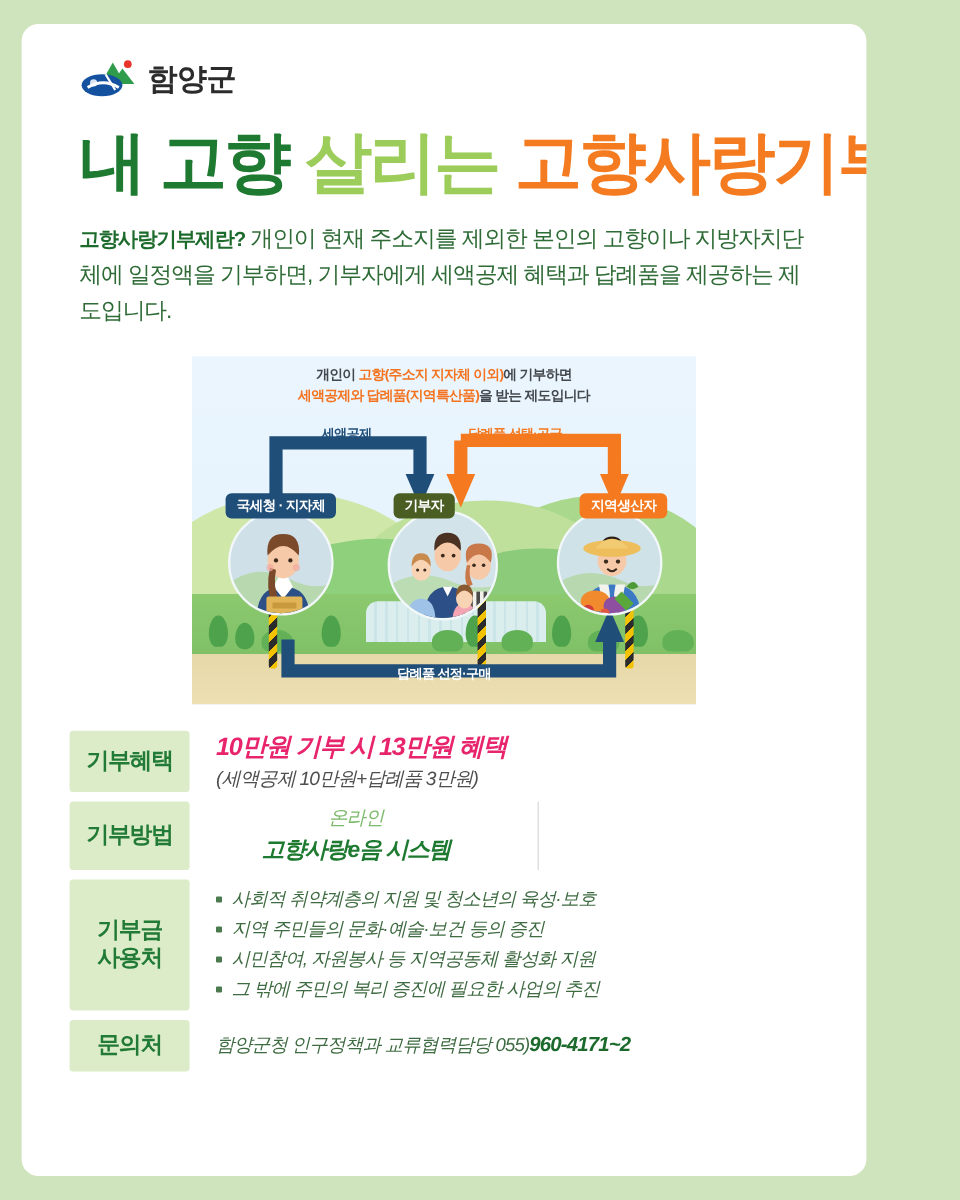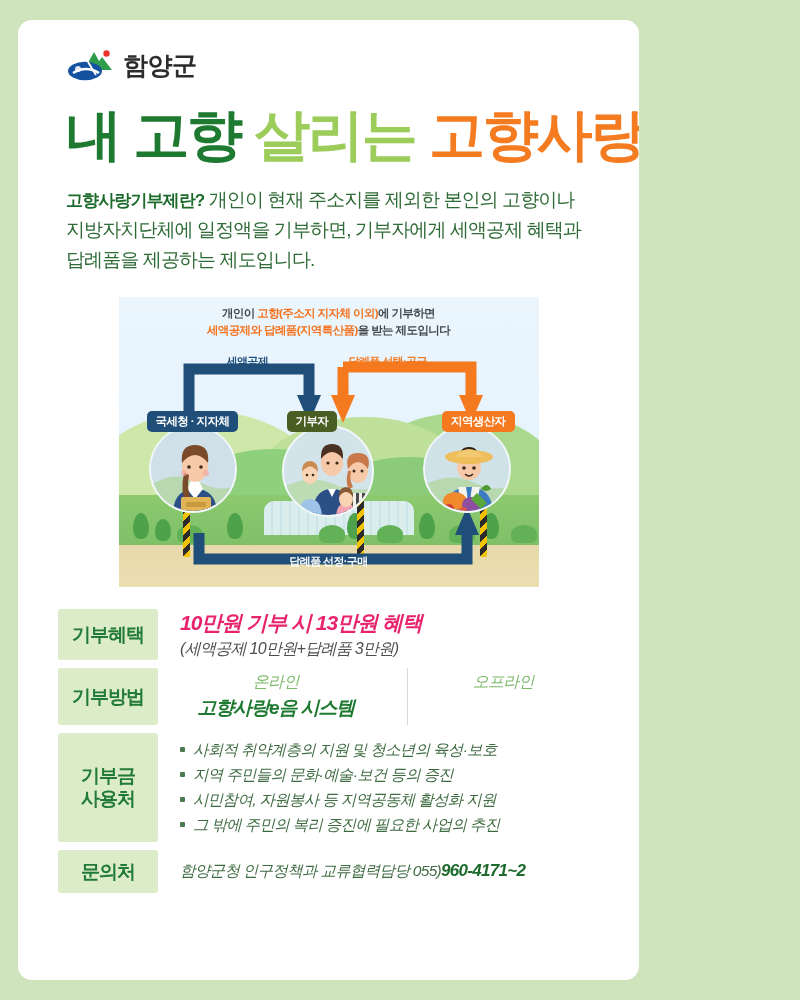--- a/index.html
+++ b/index.html
@@ -14,21 +14,21 @@
   body {
     background: #cfe3bd;
     display: flex;
     align-items: flex-start;
     justify-content: flex-start;
   }
 
   
   .poster {
     position: relative;
-    width: 621px;
+    width: 704px;
     height: 960px;
     margin: 20px 0 0 18px;
     background: #ffffff;
     border-radius: 14px 14px 14px 14px;
     overflow: hidden;
   }
 
   
   .logo-row {
     display: flex;
@@ -453,21 +453,20 @@
 
     <div class="row">
       <div class="row-label">기부방법</div>
       <div class="row-body">
         <div class="methods">
           <div class="method">
             <div class="method-kind">온라인</div>
             <div class="method-name">고향사랑e음 시스템</div>
           </div>
           <div class="method">
-            <div class="method-kind">오프라인</div>
           </div>
         </div>
       </div>
     </div>
 
     <div class="row">
       <div class="row-label">
         <span>
           <span>기부금</span><br>
           <span>사용처</span>

